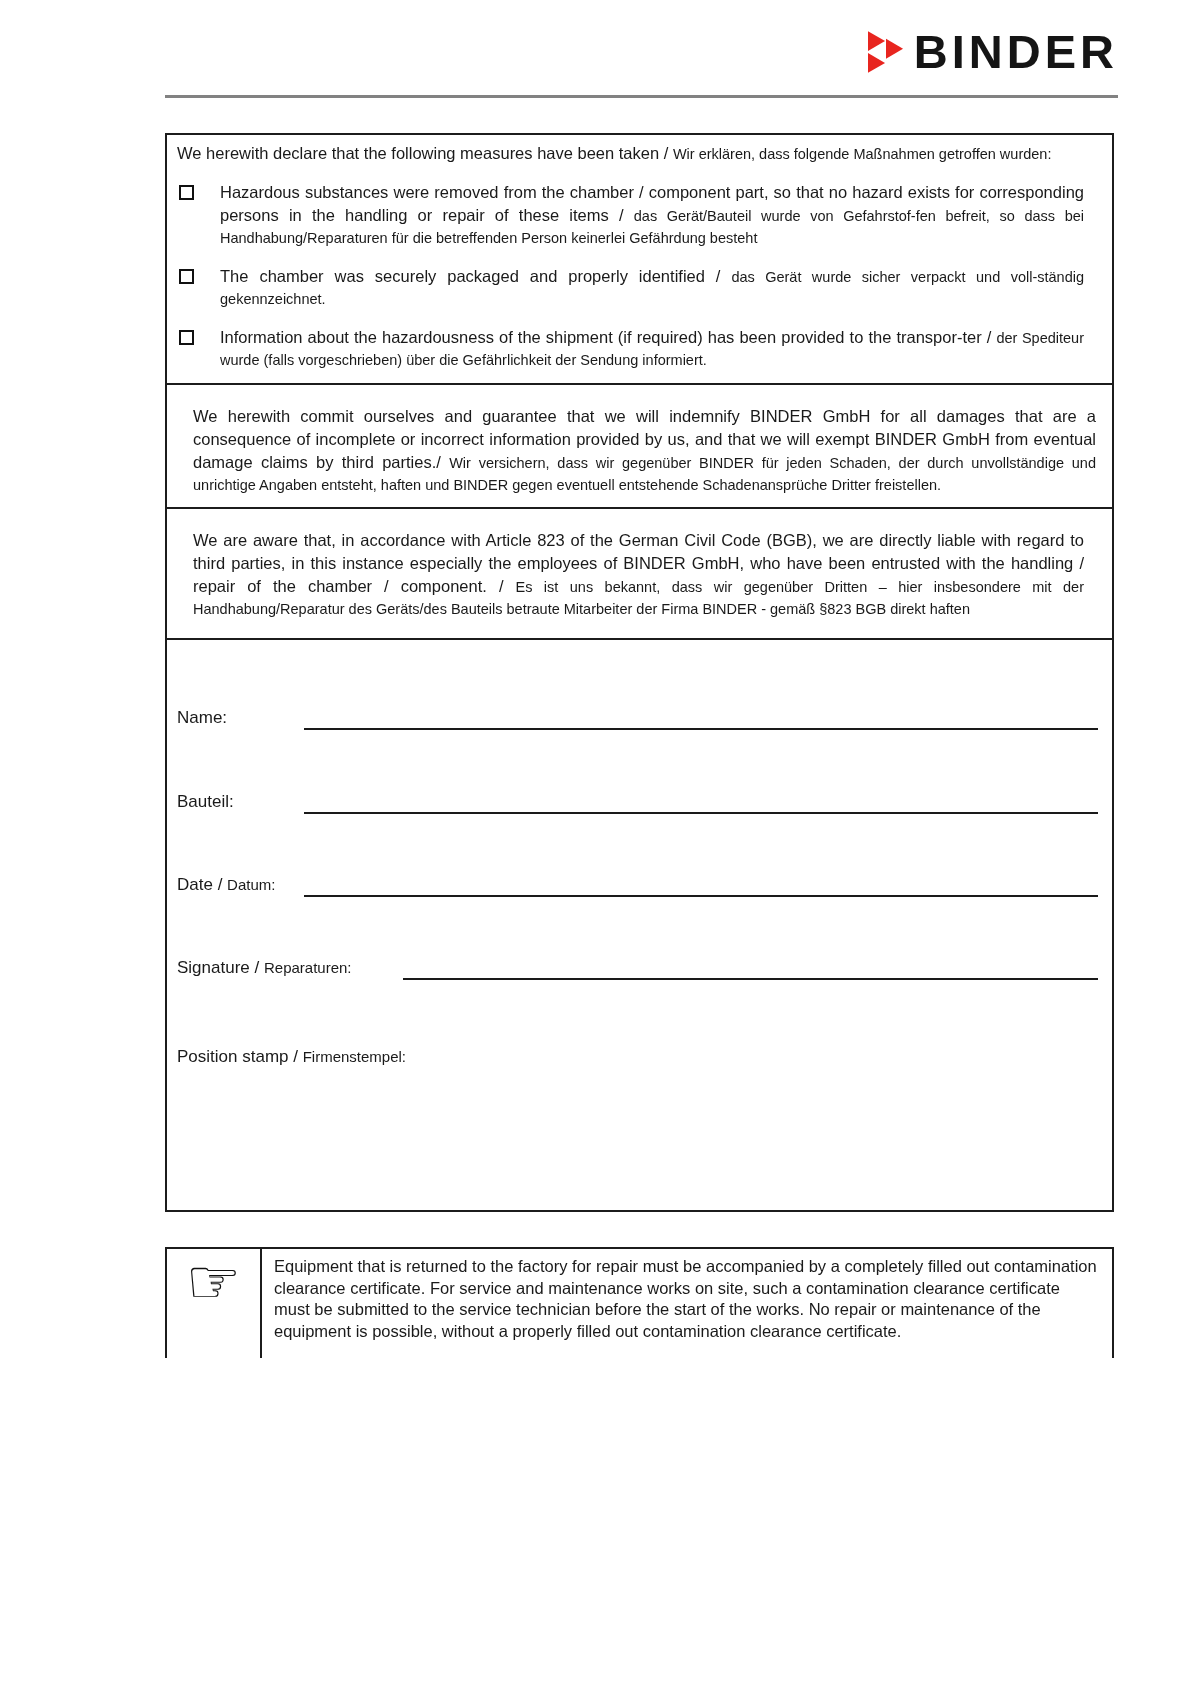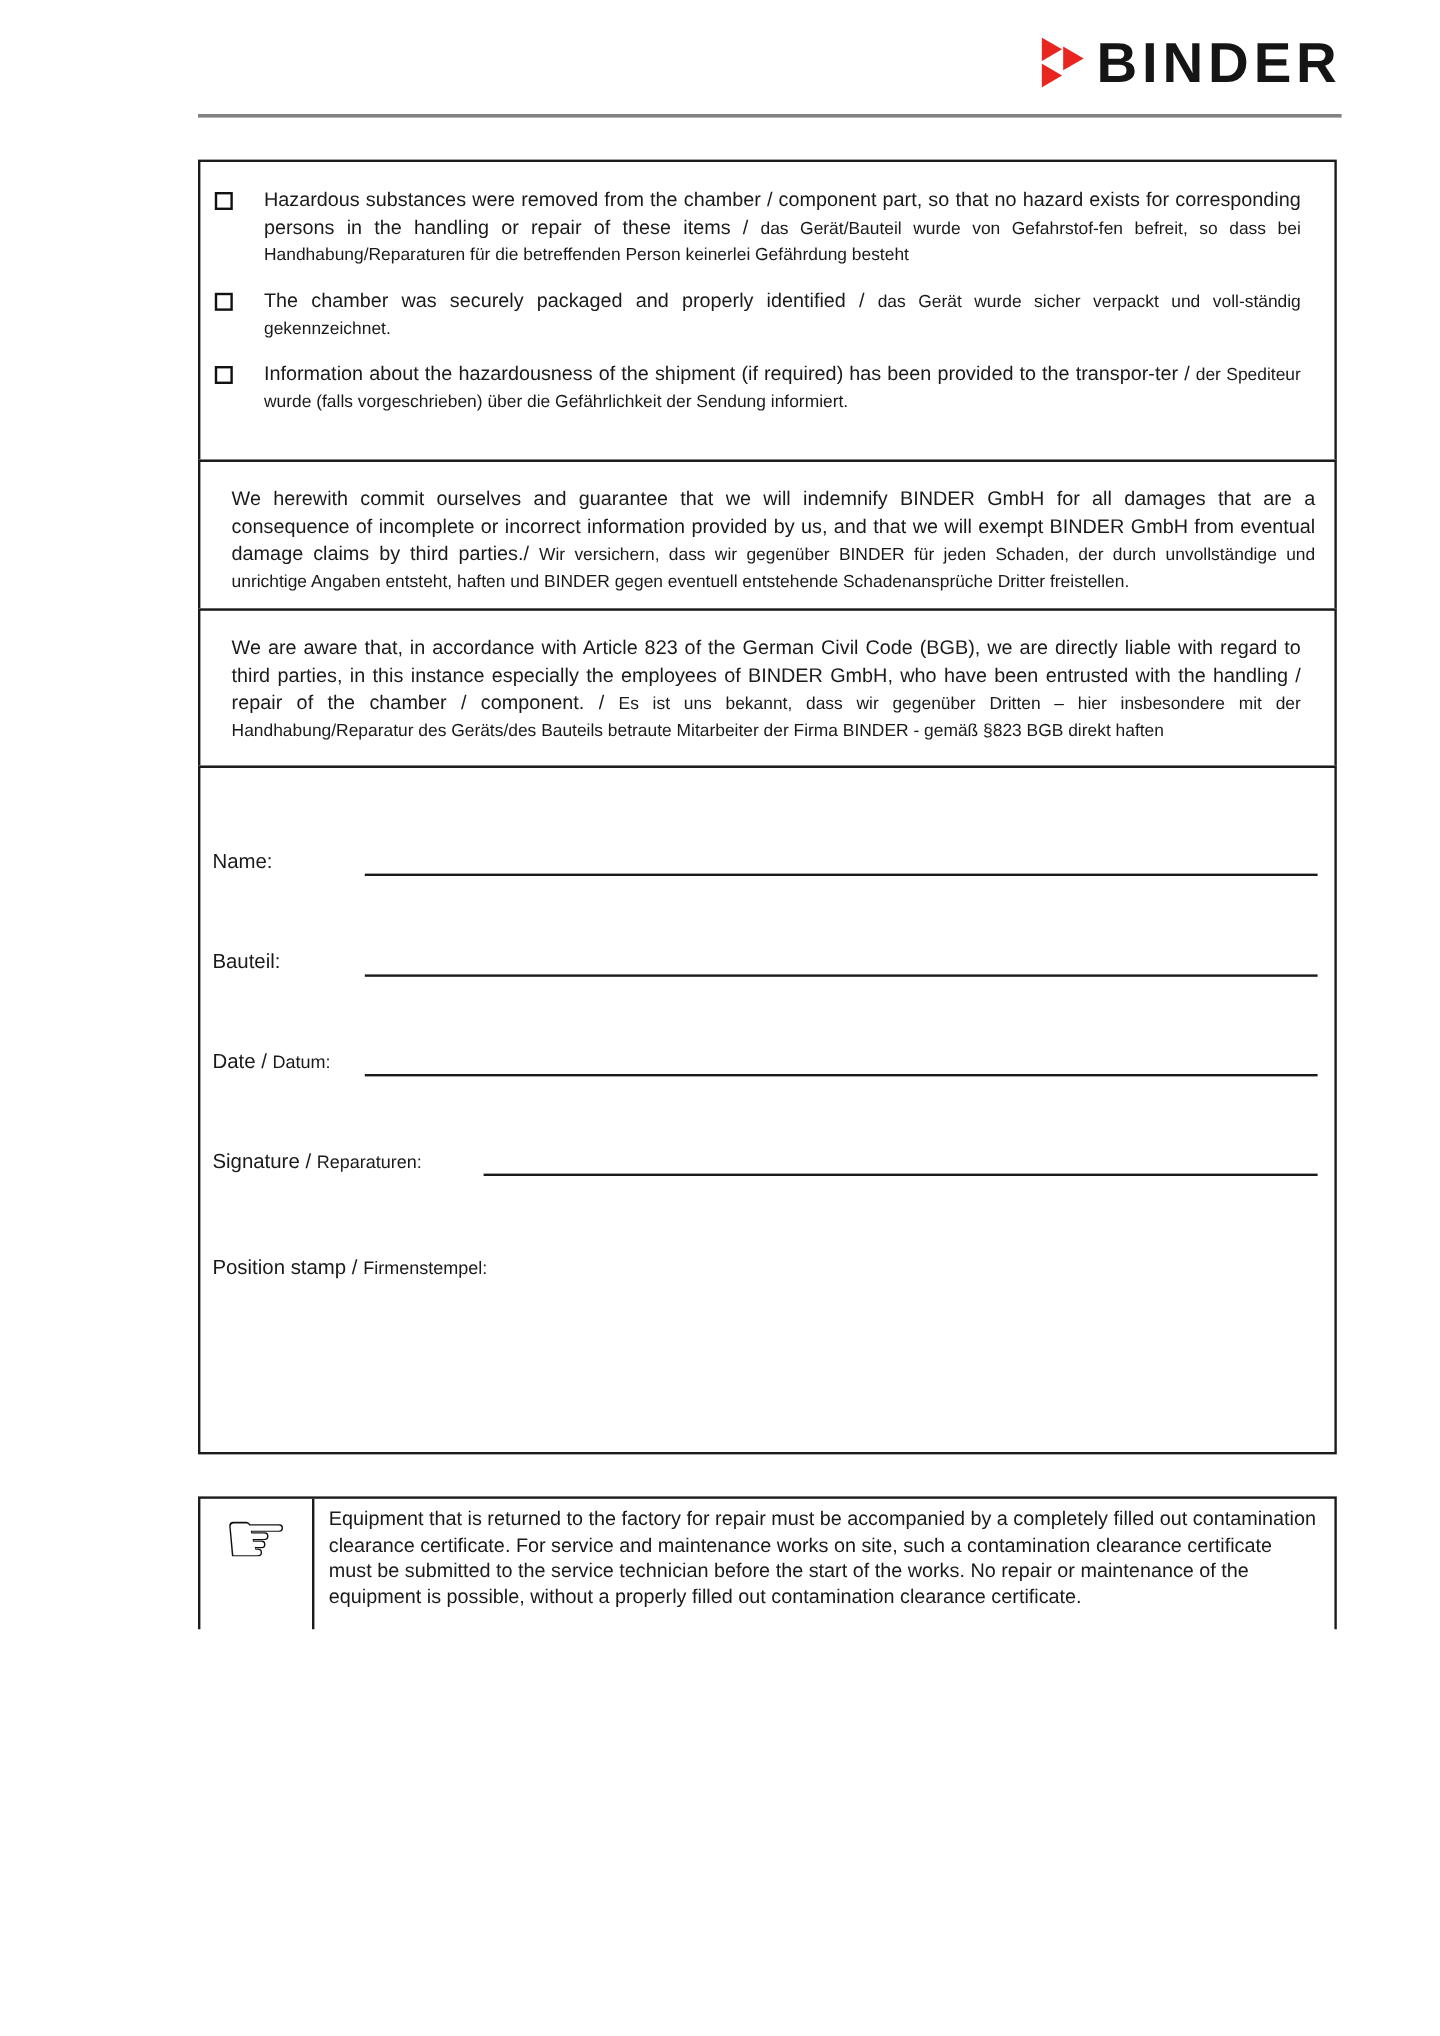--- a/index.html
+++ b/index.html
@@ -53,20 +53,21 @@
     <svg class="logo-mark" viewBox="0 0 38 44" xmlns="http://www.w3.org/2000/svg" aria-hidden="true">
       <polygon points="0,0 18,10.5 0,21" fill="#e8251f"></polygon>
       <polygon points="19,8 37,18.5 19,29" fill="#e8251f"></polygon>
       <polygon points="0,23 18,33.5 0,44" fill="#e8251f"></polygon>
     </svg>
     <span class="logo-text">BINDER</span>
   </div>
   <div class="header-rule"></div>
 
   <div class="box box1">
+    <p class="para intro"><span class="en">We herewith declare that the following measures have been taken / </span><span class="de">Wir erklären, dass folgende Maßnahmen getroffen wurden:</span></p>
 
     <div class="item">
       <span class="cb"></span>
       <p class="para"><span class="en">Hazardous substances were removed from the chamber / component part, so that no hazard exists for corresponding persons in the handling or repair of these items / </span><span class="de">das Gerät/Bauteil wurde von Gefahrstof-fen befreit, so dass bei Handhabung/Reparaturen für die betreffenden Person keinerlei Gefährdung besteht</span></p>
     </div>
 
     <div class="item">
       <span class="cb"></span>
       <p class="para"><span class="en">The chamber was securely packaged and properly identified / </span><span class="de">das Gerät wurde sicher verpackt und voll-ständig gekennzeichnet.</span></p>
     </div>

